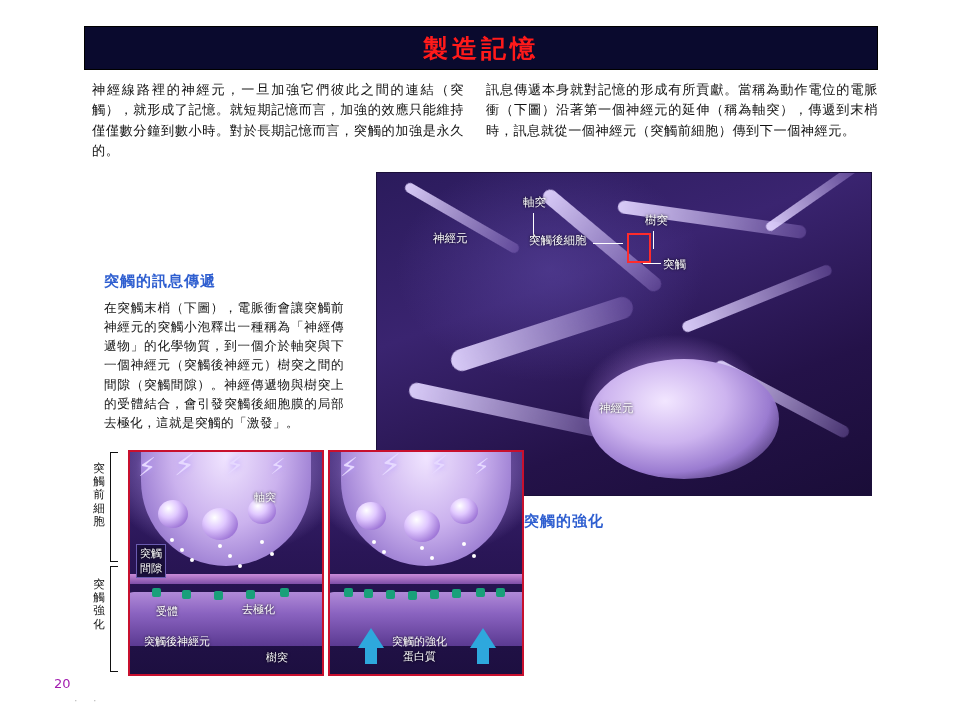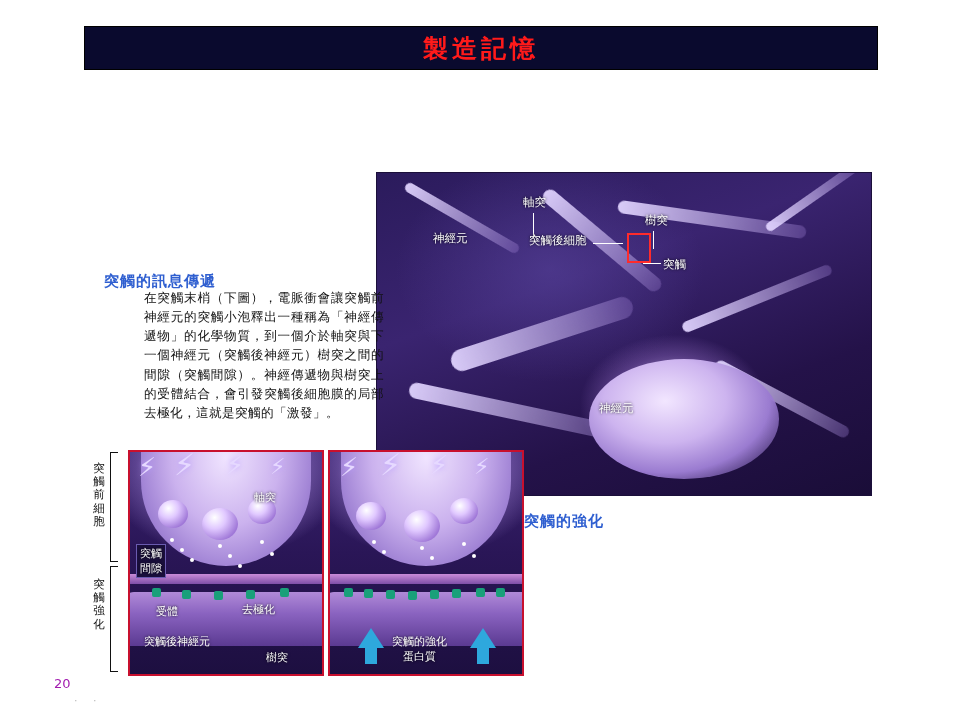--- a/index.html
+++ b/index.html
@@ -85,21 +85,21 @@
   
   .sec-head{
     position:absolute;color:#2f5fd0;font-weight:bold;font-size:15px;
     letter-spacing:1px;
   }
   .sec-body{
     position:absolute;color:#111;font-size:12.6px;line-height:1.52;
     text-align:justify;letter-spacing:0.4px;
   }
   #syn-head{left:104px;top:272px;}
-  #syn-body{left:104px;top:288px;width:240px;margin-left:40px;}
+  #syn-body{left:104px;top:298px;width:240px;}
 
   
   .panel{
     position:absolute;top:450px;height:222px;
     border:2px solid #c8102e;
     overflow:hidden;
     background:
       radial-gradient(ellipse 150px 110px at 50% 8%, rgba(235,220,255,0.95) 0%, rgba(170,140,220,0.4) 55%, rgba(40,20,80,0) 80%),
       linear-gradient(180deg,#3a2370 0%, #2a1657 45%, #1d0f40 100%);
   }
@@ -172,20 +172,22 @@
 </style>
 </head>
 <body>
 
 <div class="slide">
 
   <div class="title-bar">
     <span class="title-text">製造記憶</span>
   </div>
 
+  <div class="para" id="para-left">神經線路裡的神經元，一旦加強它們彼此之間的連結（突觸），就形成了記憶。就短期記憶而言，加強的效應只能維持僅僅數分鐘到數小時。對於長期記憶而言，突觸的加強是永久的。</div>
+  <div class="para" id="para-right">訊息傳遞本身就對記憶的形成有所貢獻。當稱為動作電位的電脈衝（下圖）沿著第一個神經元的延伸（稱為軸突），傳遞到末梢時，訊息就從一個神經元（突觸前細胞）傳到下一個神經元。</div>
 
   <div class="neuron-img">
     <div class="proc p7"></div>
     <div class="proc p3"></div>
     <div class="proc p8"></div>
     <div class="proc p2"></div>
     <div class="proc p4"></div>
     <div class="proc p1"></div>
     <div class="proc p5"></div>
     <div class="proc p6"></div>

